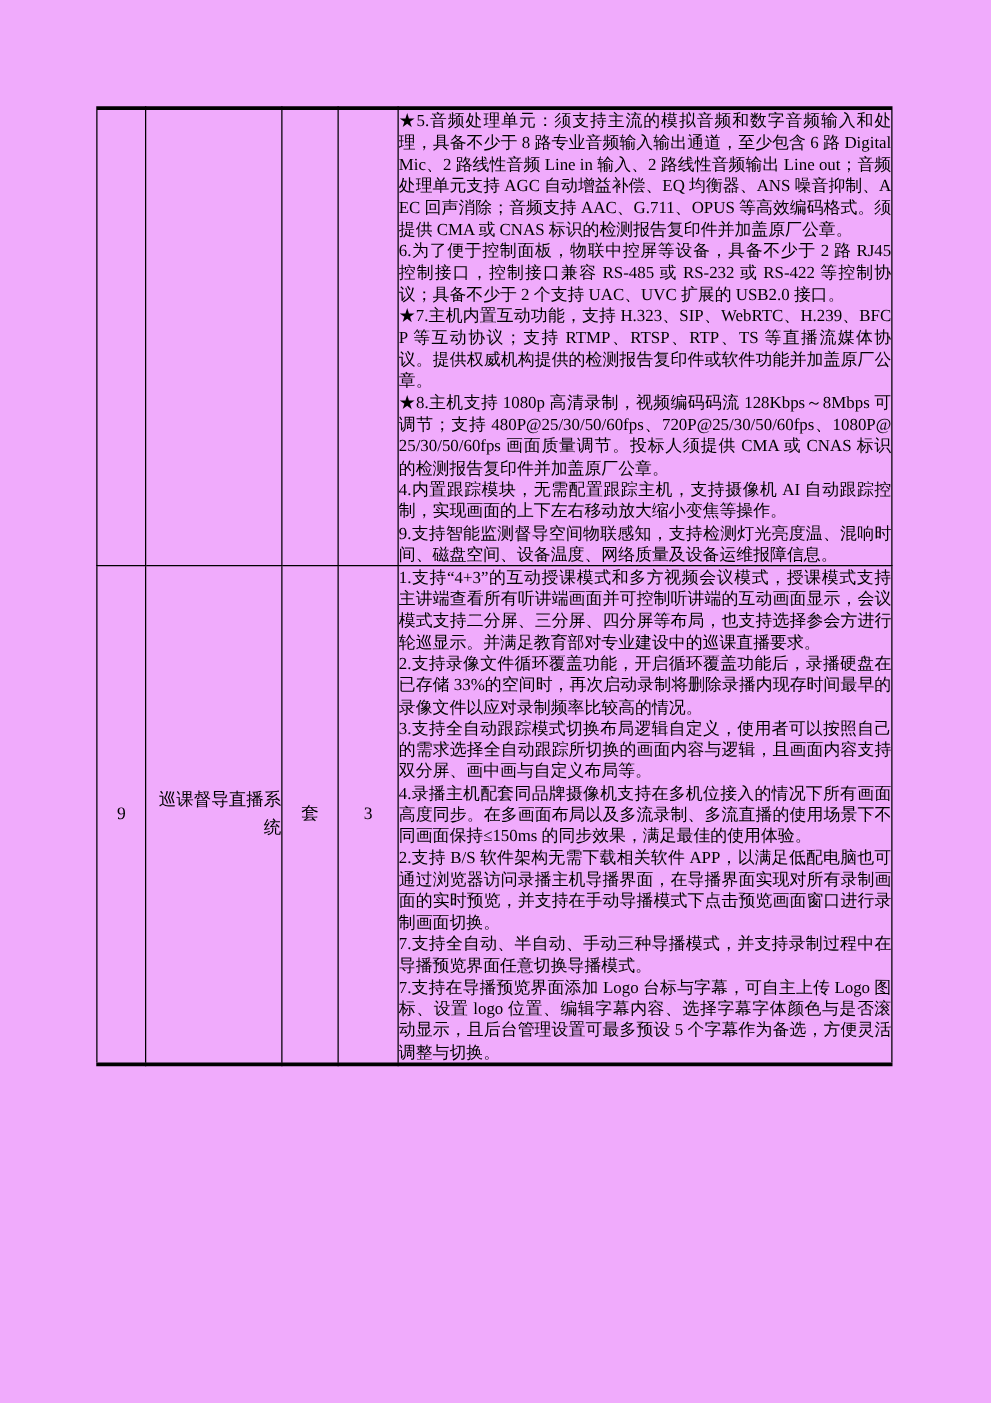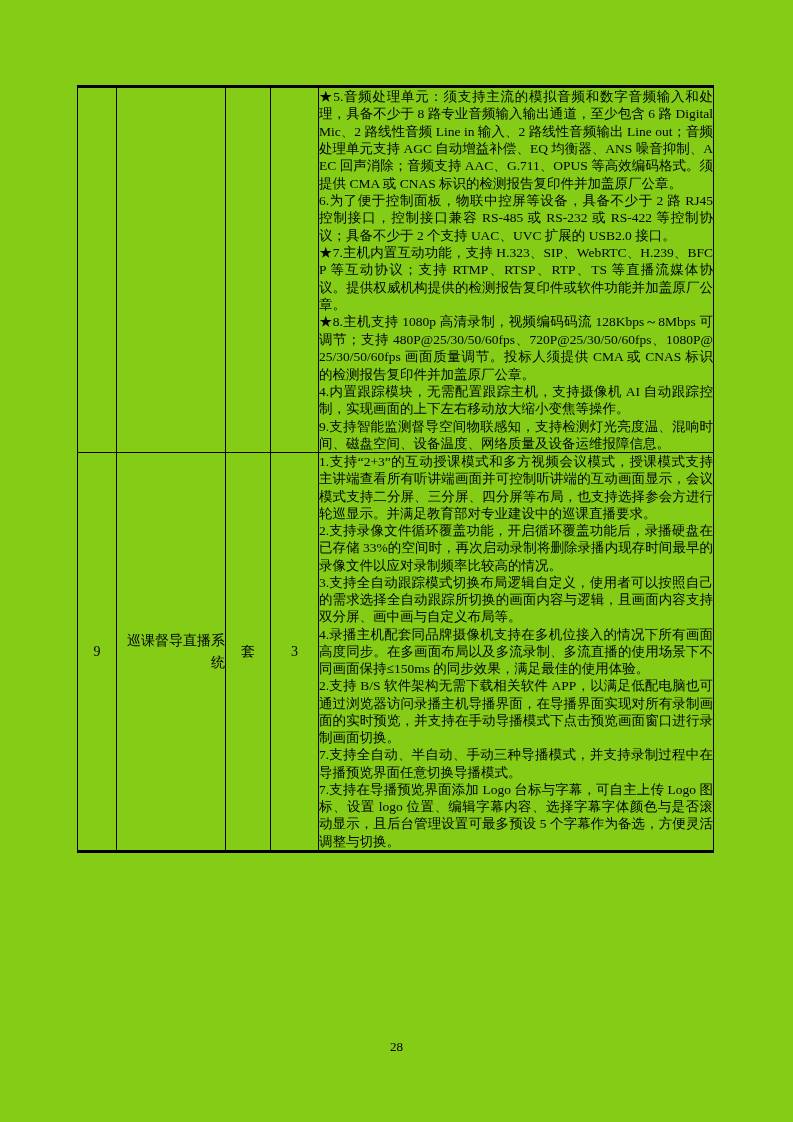--- a/index.html
+++ b/index.html
@@ -1,20 +1,20 @@
 <!DOCTYPE html>
 <html><head>
 <meta charset="utf-8">
 <style>
   html, body { margin: 0; padding: 0; background: #ffffff; }
   .page {
     position: relative;
     width: 793px;
     height: 1122px;
-    background: #84cc16;
+    background: #f0abfc;
     color: #000000;
     font-family: "Liberation Serif", "DejaVu Serif", serif;
     overflow: hidden;
   }
   table.spec-table {
     position: absolute;
     left: 77px;
     top: 85px;
     width: 636px;
     border-collapse: collapse;
@@ -83,27 +83,26 @@
             <div class="para">4.内置跟踪模块，无需配置跟踪主机，支持摄像机 AI 自动跟踪控制，实现画面的上下左右移动放大缩小变焦等操作。</div>
             <div class="para">9.支持智能监测督导空间物联感知，支持检测灯光亮度温、混响时间、磁盘空间、设备温度、网络质量及设备运维报障信息。</div>
           </td>
       </tr>
       <tr class="row-b">
         <td class="center-cell">9</td>
         <td class="center-cell name-cell">巡课督导直播系统</td>
         <td class="center-cell">套</td>
         <td class="center-cell">3</td>
         <td class="spec-cell">
-            <div class="para">1.支持“2+3”的互动授课模式和多方视频会议模式，授课模式支持主讲端查看所有听讲端画面并可控制听讲端的互动画面显示，会议模式支持二分屏、三分屏、四分屏等布局，也支持选择参会方进行轮巡显示。并满足教育部对专业建设中的巡课直播要求。</div>
+            <div class="para">1.支持“4+3”的互动授课模式和多方视频会议模式，授课模式支持主讲端查看所有听讲端画面并可控制听讲端的互动画面显示，会议模式支持二分屏、三分屏、四分屏等布局，也支持选择参会方进行轮巡显示。并满足教育部对专业建设中的巡课直播要求。</div>
             <div class="para">2.支持录像文件循环覆盖功能，开启循环覆盖功能后，录播硬盘在已存储 33%的空间时，再次启动录制将删除录播内现存时间最早的录像文件以应对录制频率比较高的情况。</div>
             <div class="para">3.支持全自动跟踪模式切换布局逻辑自定义，使用者可以按照自己的需求选择全自动跟踪所切换的画面内容与逻辑，且画面内容支持双分屏、画中画与自定义布局等。</div>
             <div class="para">4.录播主机配套同品牌摄像机支持在多机位接入的情况下所有画面高度同步。在多画面布局以及多流录制、多流直播的使用场景下不同画面保持≤150ms 的同步效果，满足最佳的使用体验。</div>
             <div class="para">2.支持 B/S 软件架构无需下载相关软件 APP，以满足低配电脑也可通过浏览器访问录播主机导播界面，在导播界面实现对所有录制画面的实时预览，并支持在手动导播模式下点击预览画面窗口进行录制画面切换。</div>
             <div class="para">7.支持全自动、半自动、手动三种导播模式，并支持录制过程中在导播预览界面任意切换导播模式。</div>
             <div class="para">7.支持在导播预览界面添加 Logo 台标与字幕，可自主上传 Logo 图标、设置 logo 位置、编辑字幕内容、选择字幕字体颜色与是否滚动显示，且后台管理设置可最多预设 5 个字幕作为备选，方便灵活调整与切换。</div>
           </td>
       </tr>
     </tbody>
   </table>
 
-  <div class="page-footer">28</div>
 
 </div>
 
 </body></html>

